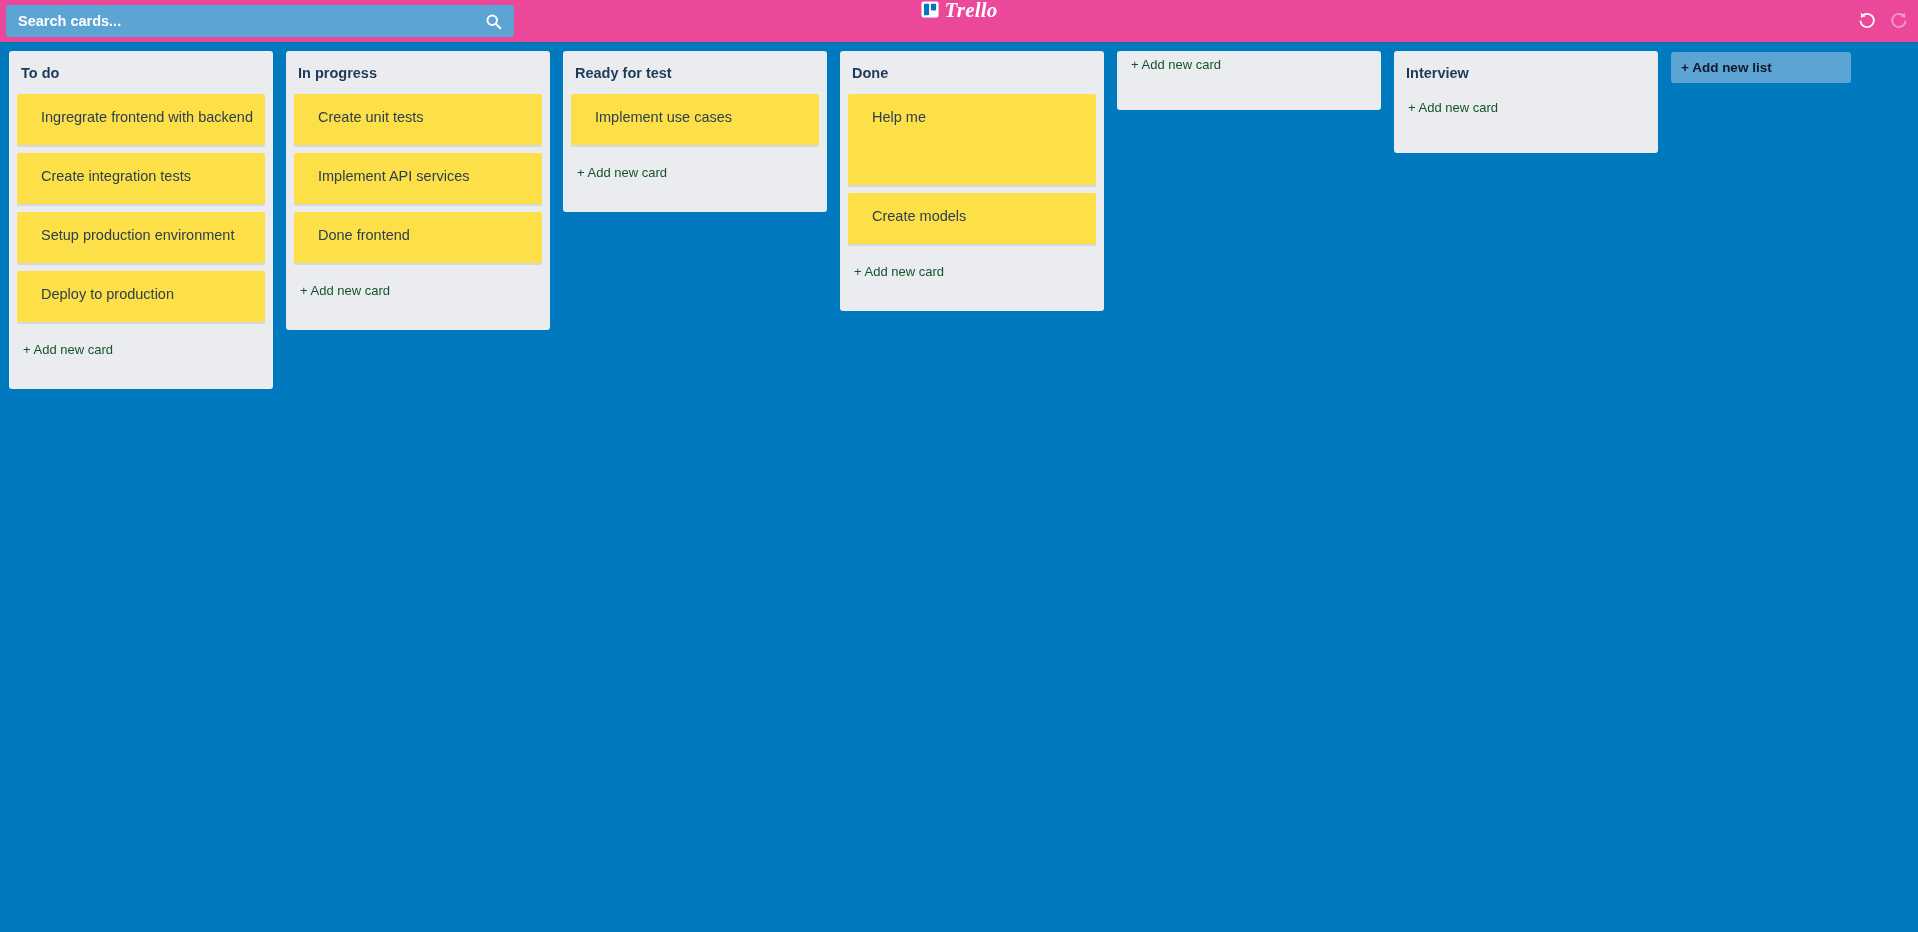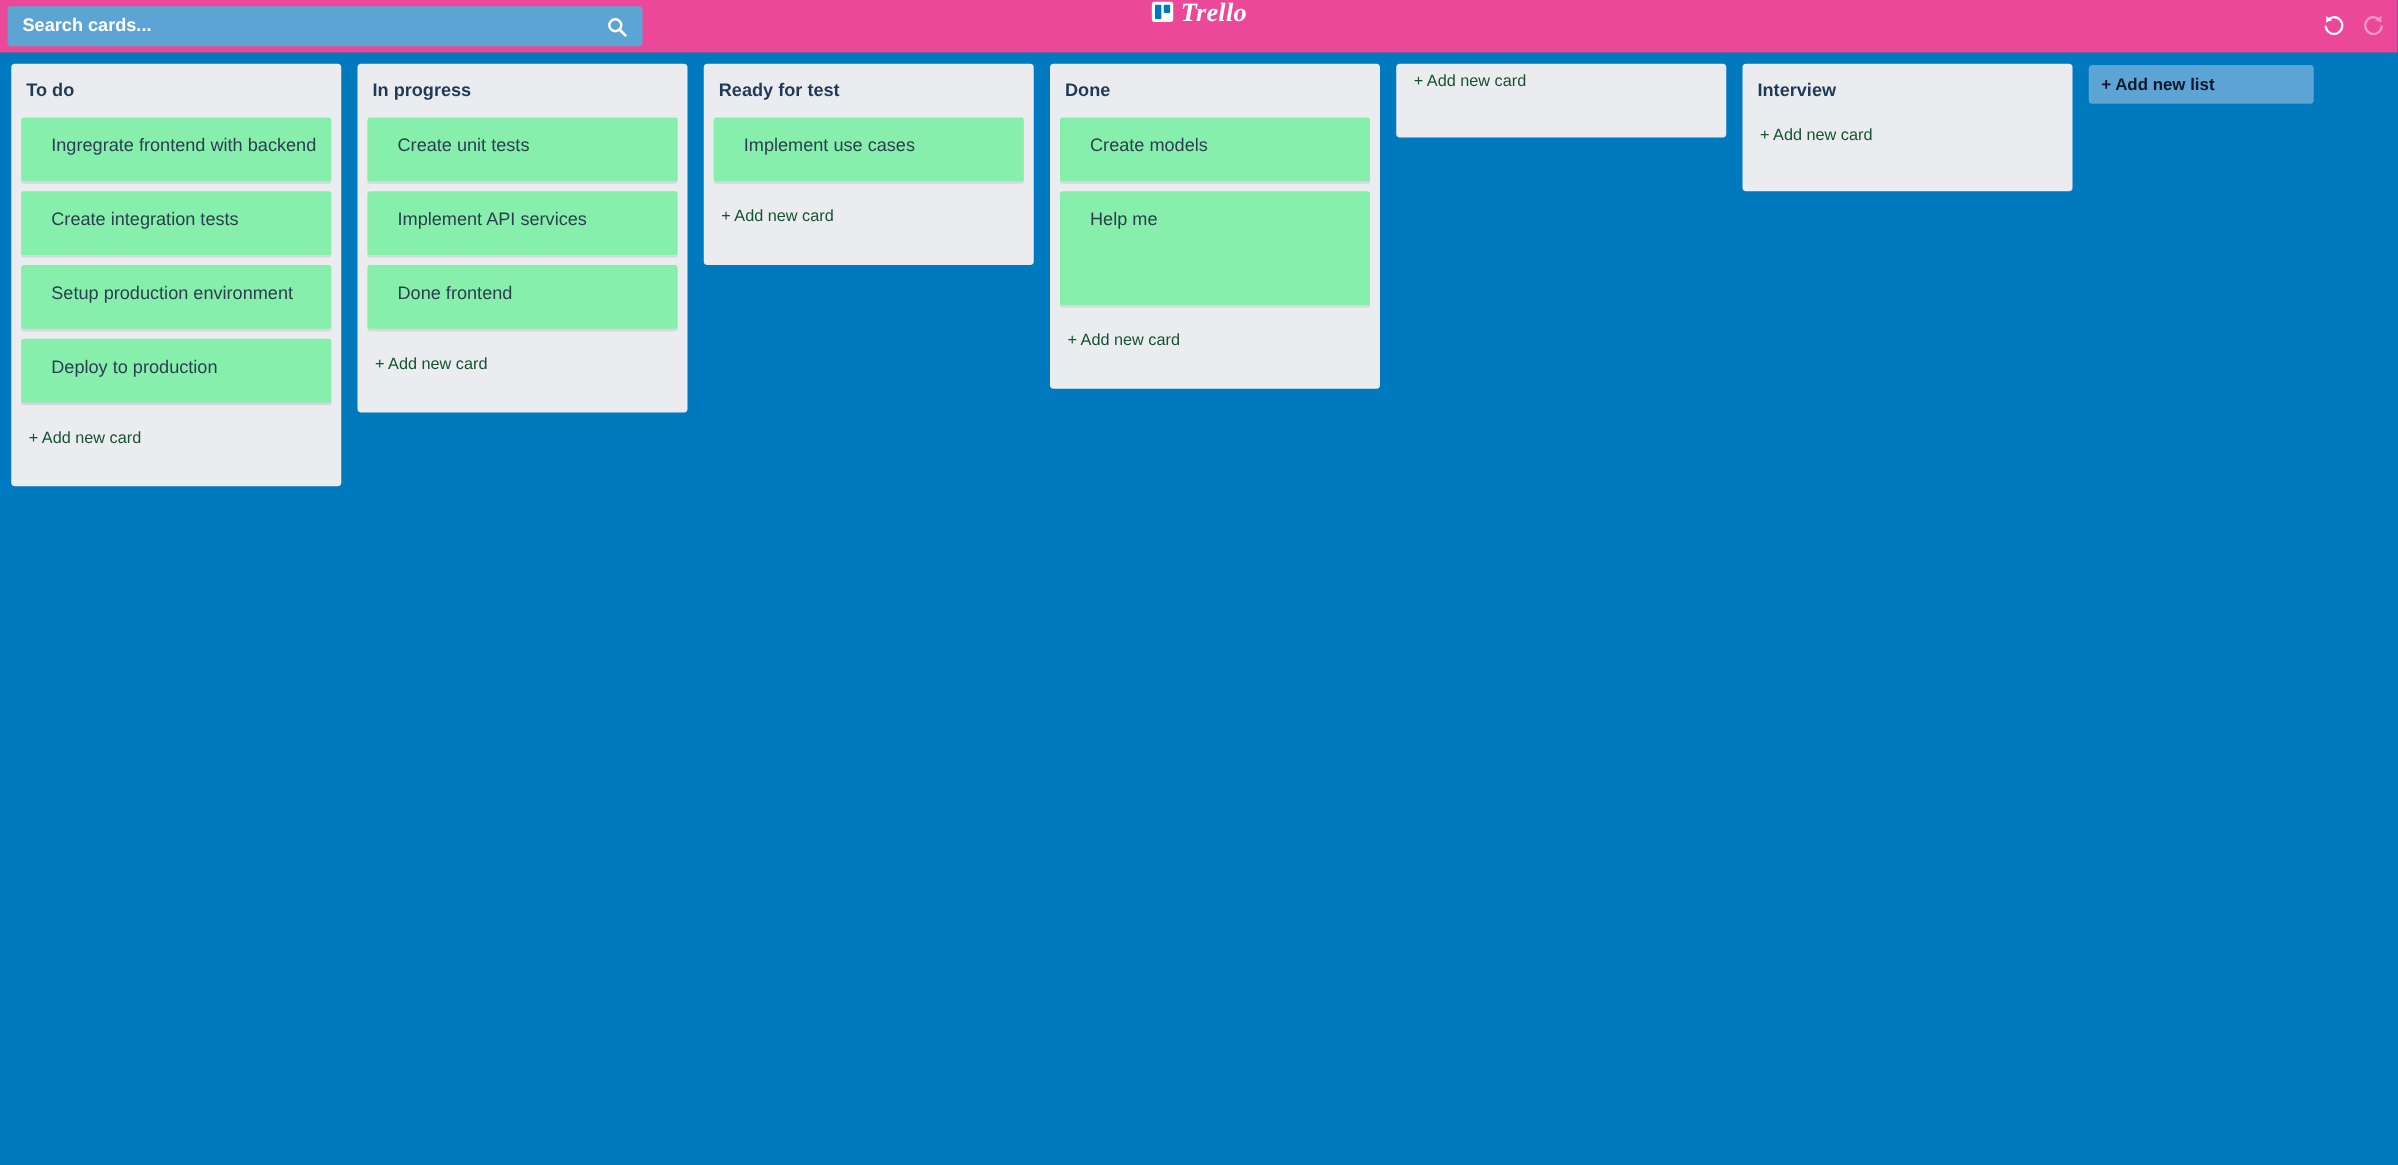--- a/index.html
+++ b/index.html
@@ -126,21 +126,21 @@
   }
   .list-header {
     padding: 14px 12px 12px 12px;
     font-size: 14.5px;
     font-weight: bold;
     color: #1f3a57;
     line-height: 1.15;
   }
   .cards { padding: 0 8px; }
   .card {
-    background: #86efac;
+    background: #fde047;
     border-radius: 2px;
     border-bottom: 1px solid #d6dadf;
     box-shadow: 0 1px 0 rgba(9,30,66,0.10);
     margin-bottom: 7px;
     min-height: 52px;
     padding: 14px 10px 12px 24px;
     font-size: 14.5px;
     color: #2c3e50;
     line-height: 1.33;
     cursor: pointer;
@@ -243,22 +243,22 @@
     <div class="list">
       <div class="list-header">Ready for test</div>
       <div class="cards">
         <div class="card">Implement use cases</div>
       </div>
       <div class="add-card">+ Add new card</div>
     </div>
     <div class="list">
       <div class="list-header">Done</div>
       <div class="cards">
+        <div class="card is-tall">Help me</div>
         <div class="card">Create models</div>
-        <div class="card is-tall">Help me</div>
       </div>
       <div class="add-card">+ Add new card</div>
     </div>
     <div class="list is-empty">
       <div class="add-card">+ Add new card</div>
     </div>
     <div class="list is-empty">
       <div class="list-header">Interview</div>
       <div class="add-card">+ Add new card</div>
     </div>

